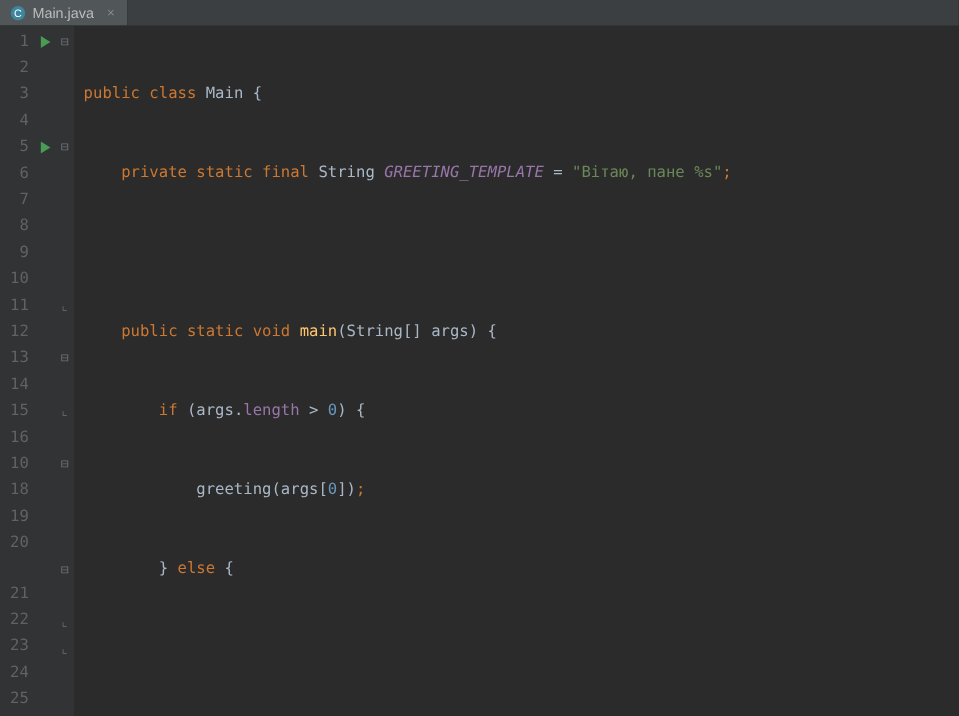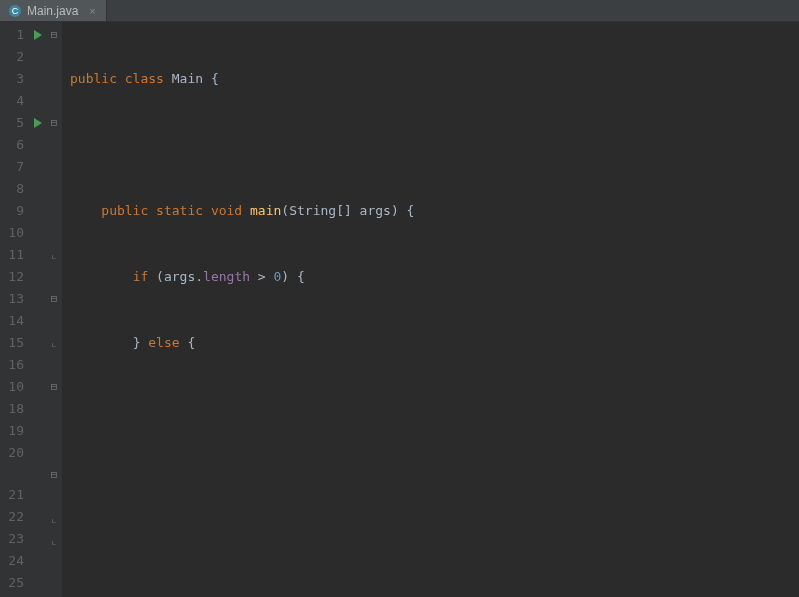--- a/index.html
+++ b/index.html
@@ -212,23 +212,25 @@
           <span class="fold-mark">⌞</span>
         </div>
         <div class="lrow">
           <span class="fold-mark">⌞</span>
         </div>
         <div class="lrow"></div>
       </div>
   </div>
   <div class="code">
     <div class="code-line"><span class="kw">public class </span><span class="ident">Main </span><span>{</span></div>
+    <div class="code-line"><span>    </span><span class="kw">private static final </span><span class="type">String </span><span class="const">GREETING_TEMPLATE</span><span> = </span><span class="str">"Вітаю, пане %s"</span><span class="semi">;</span></div>
     <div class="code-line"></div>
     <div class="code-line"><span>    </span><span class="kw">public static </span><span class="kw">void </span><span class="method">main</span><span>(String[] args) {</span></div>
     <div class="code-line"><span>        </span><span class="kw">if </span><span>(args.</span><span class="field">length</span><span> &gt; </span><span class="num">0</span><span>) {</span></div>
+    <div class="code-line"><span>            </span><span class="ident">greeting</span><span>(args[</span><span class="num">0</span><span>])</span><span class="semi">;</span></div>
     <div class="code-line"><span>        </span><span>} </span><span class="kw">else </span><span>{</span></div>
     <div class="code-line"></div>
     
     
     
     
     
     
     
     

